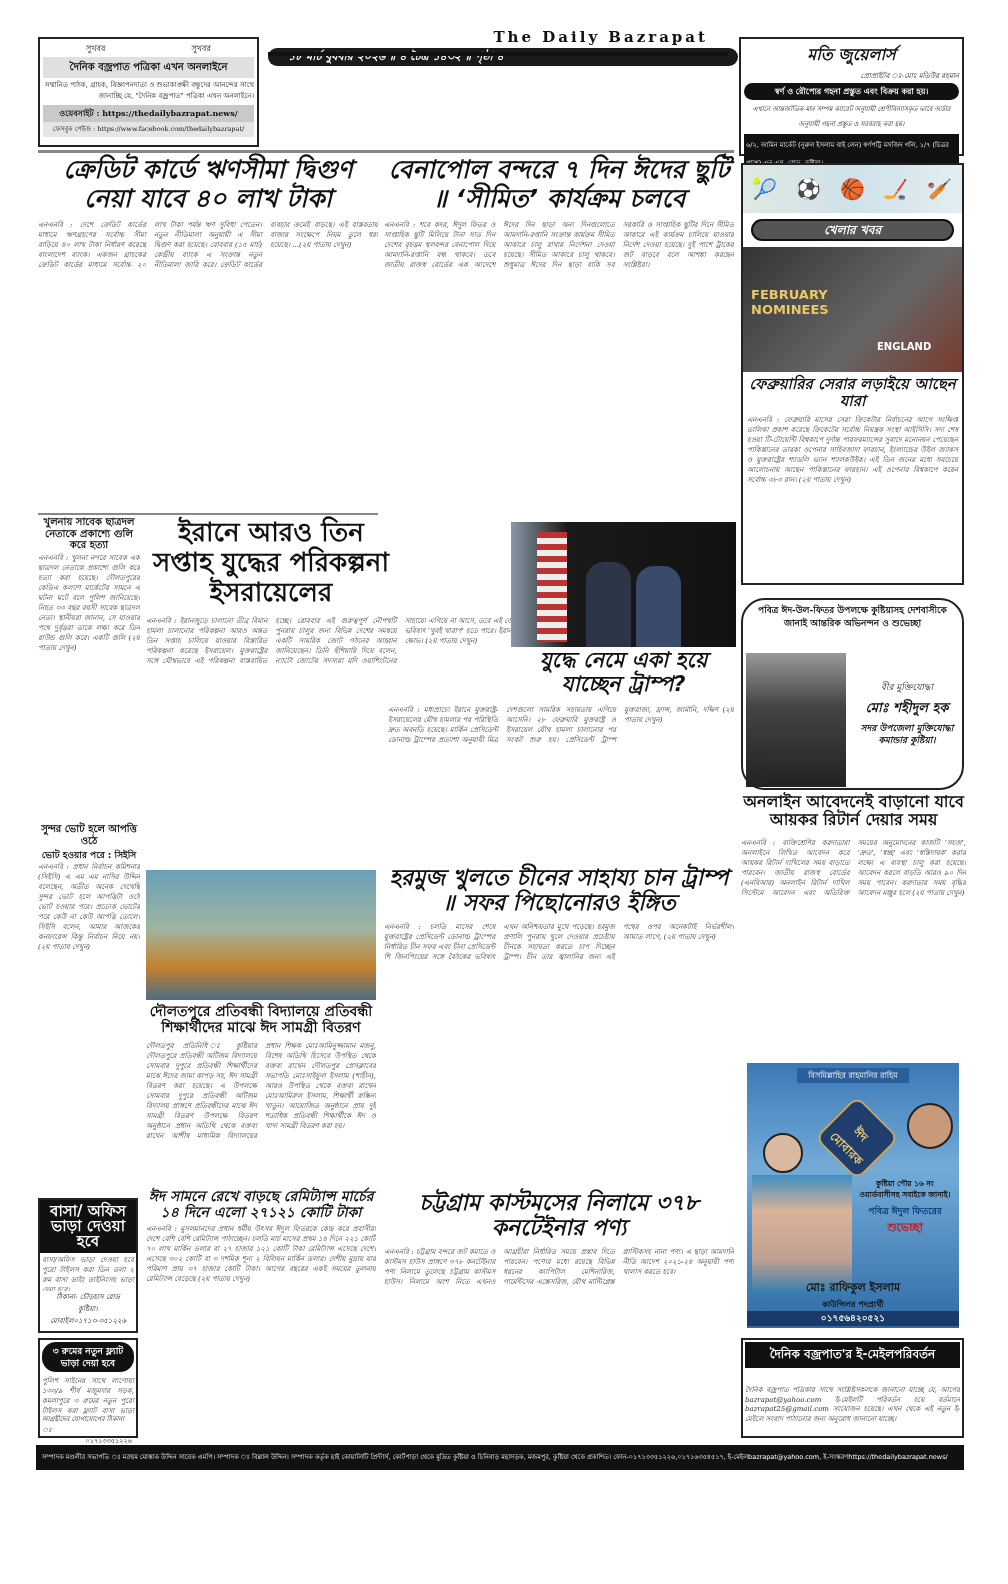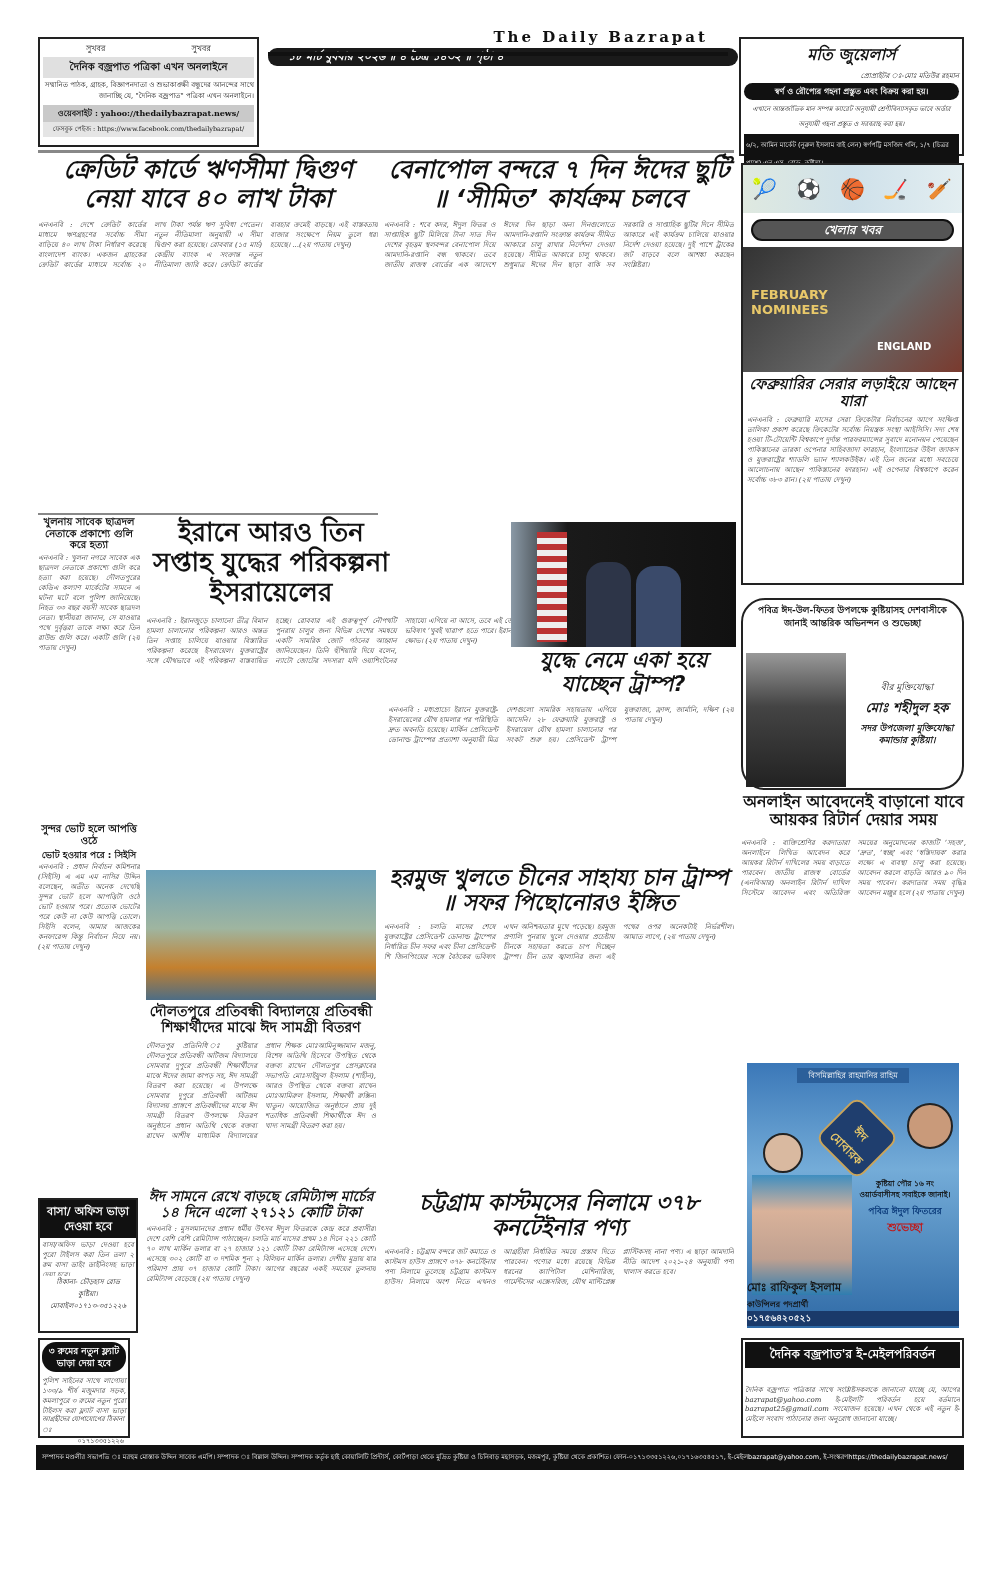--- a/index.html
+++ b/index.html
@@ -17,21 +17,21 @@
 </head>
 <body>
 
 <div class="abs box" style="left:38px;top:37px;width:221px;height:110px;padding:3px;">
   <div style="display:flex;justify-content:space-around;font-size:8px;font-family:'DejaVu Serif',serif;">
     <span>সুখবর</span>
     <span>সুখবর</span>
   </div>
   <div style="background:#e0e0e0;font-size:10px;font-weight:bold;text-align:center;padding:2px 0;margin:2px 0;font-family:'DejaVu Serif',serif;">দৈনিক বজ্রপাত পত্রিকা এখন অনলাইনে</div>
   <div style="font-size:7px;text-align:right;line-height:11px;font-family:'DejaVu Serif',serif;">সম্মানিত পাঠক, গ্রাহক, বিজ্ঞাপনদাতা ও শুভাকাঙ্ক্ষী বন্ধুদের আনন্দের সাথে জানাচ্ছি যে, "দৈনিক বজ্রপাত" পত্রিকা এখন অনলাইনে।</div>
-  <div style="background:#c9c9c9;font-size:8px;font-weight:bold;text-align:center;margin-top:3px;padding:2px 0;font-family:'DejaVu Serif',serif;">ওয়েবসাইট : yahoo://thedailybazrapat.news/</div>
+  <div style="background:#c9c9c9;font-size:8px;font-weight:bold;text-align:center;margin-top:3px;padding:2px 0;font-family:'DejaVu Serif',serif;">ওয়েবসাইট : https://thedailybazrapat.news/</div>
   <div style="background:#e5e5e5;font-size:6.5px;text-align:center;padding:2px 0;font-family:'DejaVu Serif',serif;">ফেসবুক পেইজ : https://www.facebook.com/thedailybazrapat/</div>
 </div>
 
 <div class="abs" style="left:268px;top:30px;width:470px;height:122px;">
   <div style="position:absolute;left:0;right:10px;top:22px;height:4px;background:#111;"></div>
   <div style="font-family:'DejaVu Serif',serif;font-weight:bold;font-size:15px;text-align:right;padding-right:30px;letter-spacing:3px;margin-top:-2px;">The Daily Bazrapat</div>
   <div style="background:#1a1a1a;color:#fff;border-radius:12px;margin-top:2px;height:18px;line-height:18px;font-size:11px;font-style:italic;font-weight:bold;padding-left:20px;">১৮ মার্চ বুধবার ২০২৬ ॥ ৪ চৈত্র ১৪৩২ ॥ পৃষ্ঠা ৪</div>
 </div>
 
 <div class="abs box" style="left:739px;top:37px;width:225px;height:119px;padding:3px;">
@@ -81,27 +81,27 @@
   <div class="body-text" style="height:260px;margin-top:2px;">এনএনবি : খুলনা নগরে সাবেক এক ছাত্রদল নেতাকে প্রকাশ্যে গুলি করে হত্যা করা হয়েছে। দৌলতপুরের কেডিএ কল্যাণ মার্কেটের সামনে এ ঘটনা ঘটে বলে পুলিশ জানিয়েছে। নিহত ৩৩ বছর বয়সী সাবেক ছাত্রদল নেতা। স্থানীয়রা জানান, সে যাওয়ার পথে দুর্বৃত্তরা তাকে লক্ষ্য করে তিন রাউন্ড গুলি করে। একটি গুলি (২য় পাতায় দেখুন)</div>
 </div>
 
 <div class="abs" style="left:38px;top:823px;width:102px;height:370px;">
   <div class="headline" style="font-size:10px;">সুন্দর ভোট হলে আপত্তি ওঠে</div>
   <div class="headline" style="font-size:9px;margin-top:4px;">ভোট হওয়ার পরে : সিইসি</div>
   <div class="body-text" style="height:320px;margin-top:2px;">এনএনবি : প্রধান নির্বাচন কমিশনার (সিইসি) এ এম এম নাসির উদ্দিন বলেছেন, অতীত অনেক দেখেছি সুন্দর ভোট হলে আপত্তিটা ওঠে ভোট হওয়ার পরে। প্রত্যেক ভোটের পরে কেউ না কেউ আপত্তি তোলে। সিইসি বলেন, আমার আজকের কনফারেন্স কিন্তু নির্বাচন নিয়ে নয়। (২য় পাতায় দেখুন)</div>
 </div>
 
 <div class="abs box" style="left:38px;top:1198px;width:100px;height:135px;">
-  <div style="background:#111;color:#fff;font-weight:bold;font-size:11px;text-align:center;padding:4px 2px;line-height:15px;">বাসা/ অফিস ভাড়া দেওয়া হবে</div>
+  <div style="background:#111;color:#fff;font-weight:bold;font-size:15px;text-align:center;padding:4px 2px;line-height:15px;">বাসা/ অফিস ভাড়া দেওয়া হবে</div>
   <div class="body-text" style="padding:2px;height:38px;">বাসা/অফিস ভাড়া দেওয়া হবে পুরো টাইলস করা তিন তলা ২ রুম বাসা ডাইং ডাইনিংসহ ভাড়া দেয়া হবে।</div>
   <div style="font-size:7px;text-align:center;font-style:italic;padding:0 6px;">ঠিকানা- চৌড়হাস রোড কুষ্টিয়া।</div>
   <div style="font-size:7px;text-align:center;font-style:italic;">মোবাইল০১৭১৩-৩৫১২২৬</div>
 </div>
 
-<div class="abs box" style="left:38px;top:1338px;width:92px;height:100px;">
+<div class="abs box" style="left:38px;top:1338px;width:100px;height:100px;">
   <div class="pill" style="background:#111;color:#fff;font-weight:bold;font-size:9px;text-align:center;padding:3px 2px;margin:2px;line-height:12px;">৩ রুমের নতুন ফ্ল্যাট ভাড়া দেয়া হবে</div>
   <div class="body-text" style="padding:2px;height:40px;">পুলিশ সাইনের সাথে লাগোয়া ১৩৩/৯ শীর্ষ মজুমদার সড়ক, কমলাপুরে ৩ রুমের নতুন পুরো টাইলস করা ফ্ল্যাট বাসা ভাড়া দেয়া হবে।</div>
   <div style="font-size:6.5px;font-style:italic;padding:0 2px;">আগ্রহীদের যোগাযোগের ঠিকানা ঃ</div>
   <div style="font-size:6.5px;text-align:right;padding-right:4px;">০১৭১৩৩৫১২২৬</div>
   <div style="font-size:6.5px;text-align:right;padding-right:4px;">০১৭১১৯৭৩৮৪৫</div>
 </div>
 
 <div class="abs" style="left:146px;top:518px;width:380px;height:345px;">
   <div class="headline" style="font-size:26px;padding-right:130px;">ইরানে আরও তিন সপ্তাহ যুদ্ধের পরিকল্পনা ইসরায়েলের</div>
   <div class="body-text cols3" style="height:270px;margin-top:8px;">এনএনবি : ইরানজুড়ে চালানো তীব্র বিমান হামলা চালানোর পরিকল্পনা আরও অন্তত তিন সপ্তাহ চালিয়ে যাওয়ার বিস্তারিত পরিকল্পনা করেছে ইসরায়েল। যুক্তরাষ্ট্রের সঙ্গে যৌথভাবে এই পরিকল্পনা বাস্তবায়িত হচ্ছে। রোববার এই গুরুত্বপূর্ণ নৌপথটি পুনরায় চালুর জন্য বিভিন্ন দেশের সমন্বয়ে একটি সামরিক জোট গঠনের আহ্বান জানিয়েছেন। তিনি হুঁশিয়ারি দিয়ে বলেন, ন্যাটো জোটের সদস্যরা যদি ওয়াশিংটনের সাহায্যে এগিয়ে না আসে, তবে এই জোটের ভবিষ্যৎ ‘খুবই খারাপ’ হতে পারে। ইরানজুড়ে ক্ষোভ। (২য় পাতায় দেখুন)</div>
@@ -158,21 +158,21 @@
   <div style="background:#2b5f9a;color:#fff;font-size:8px;text-align:center;margin:5px 50px;padding:1px;">বিসমিল্লাহির রাহমানির রাহিম</div>
   <div style="position:absolute;left:80px;top:45px;width:60px;height:60px;background:#1f3e6e;border:2px solid #c9a45a;border-radius:10px;color:#e8c86a;font-weight:bold;font-size:12px;text-align:center;padding-top:14px;transform:rotate(45deg);">ঈদ মোবারক</div>
   <div style="position:absolute;left:16px;top:70px;width:40px;height:40px;border-radius:50%;background:#d9b9a0;border:2px solid #222;"></div>
   <div style="position:absolute;left:160px;top:40px;width:46px;height:46px;border-radius:50%;background:#c99a7a;border:2px solid #222;"></div>
   <div style="position:absolute;left:5px;top:112px;width:100px;height:120px;background:linear-gradient(180deg,#3f8ec0,#d9b29a 30%,#bfa090 70%,#2f7db0);"></div>
   <div style="position:absolute;left:108px;top:115px;width:100px;text-align:center;">
     <div style="font-size:7.5px;font-weight:bold;line-height:11px;">কুষ্টিয়া পৌর ১৬ নং ওয়ার্ডবাসীসহ সবাইকে জানাই।</div>
     <div style="font-size:9px;font-weight:bold;color:#0a3a7a;margin-top:4px;">পবিত্র ঈদুল ফিতরের</div>
     <div style="font-size:11px;font-weight:bold;color:#c01818;">শুভেচ্ছা</div>
   </div>
-  <div style="position:absolute;left:0;right:0;bottom:2px;">
+  <div style="position:absolute;left:0;right:0;bottom:2px;text-align:center;">
     <div style="font-size:11px;font-weight:bold;color:#111;">মোঃ রাফিকুল ইসলাম</div>
     <div style="font-size:8px;font-weight:bold;color:#111;">কাউন্সিলর পদপ্রার্থী</div>
     <div style="font-size:9px;font-weight:bold;color:#fff;background:#1a3a6a;">০১৭৫৬৪২০৫২১</div>
   </div>
 </div>
 
 <div class="abs box" style="left:741px;top:1338px;width:223px;height:100px;padding:2px;">
   <div style="background:#111;color:#fff;font-size:12px;font-weight:bold;text-align:center;padding:3px 0;">দৈনিক বজ্রপাত'র ই-মেইলপরিবর্তন</div>
   <div class="body-text" style="height:58px;margin-top:18px;font-size:7px;line-height:9.5px;">দৈনিক বজ্রপাত পত্রিকার সাথে সংশ্লিষ্টসকলকে জানানো যাচ্ছে যে, আগের bazrapat@yahoo.com ই-মেইলটি পরিবর্তন হয়ে বর্তমানে bazrapat25@gmail.com সংযোজন হয়েছে। এখন থেকে এই নতুন ই-মেইলে সংবাদ পাঠানোর জন্য অনুরোধ জানানো যাচ্ছে।</div>
   <div style="font-size:8px;font-weight:bold;text-align:right;font-style:italic;">–নির্বাহী সম্পাদক</div>

